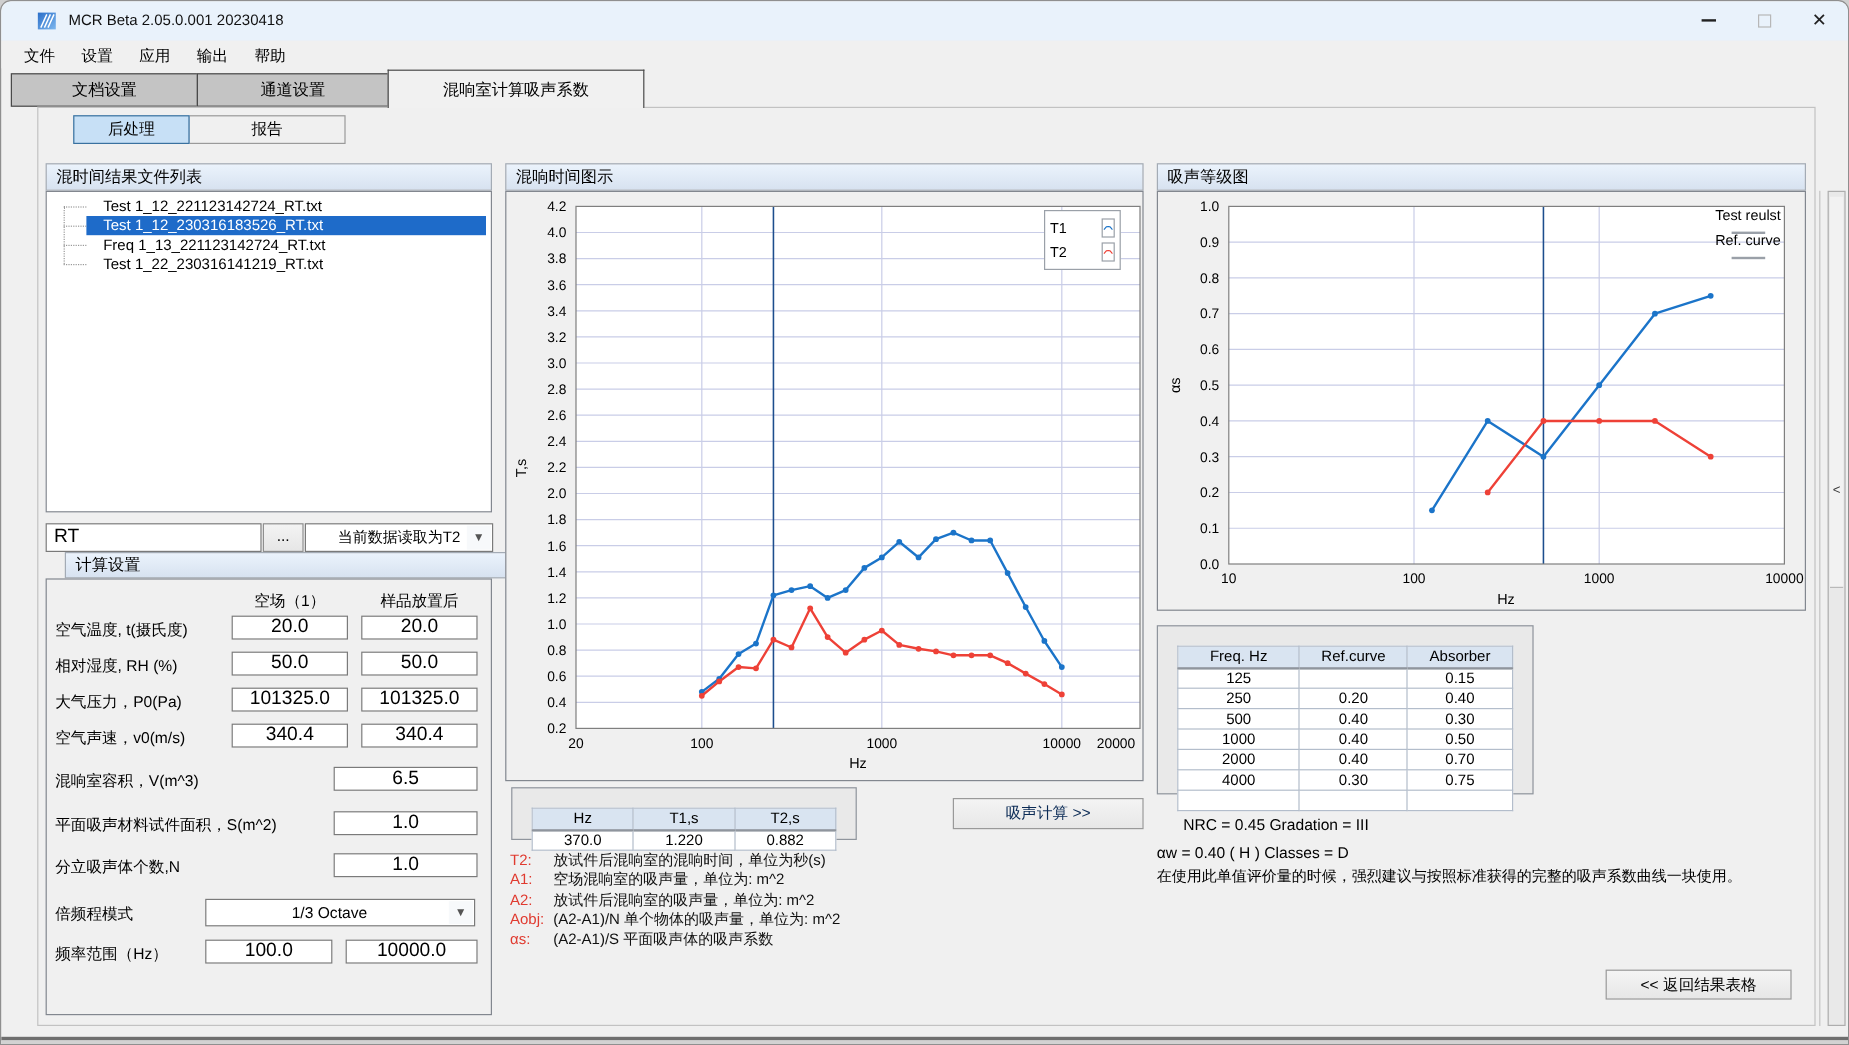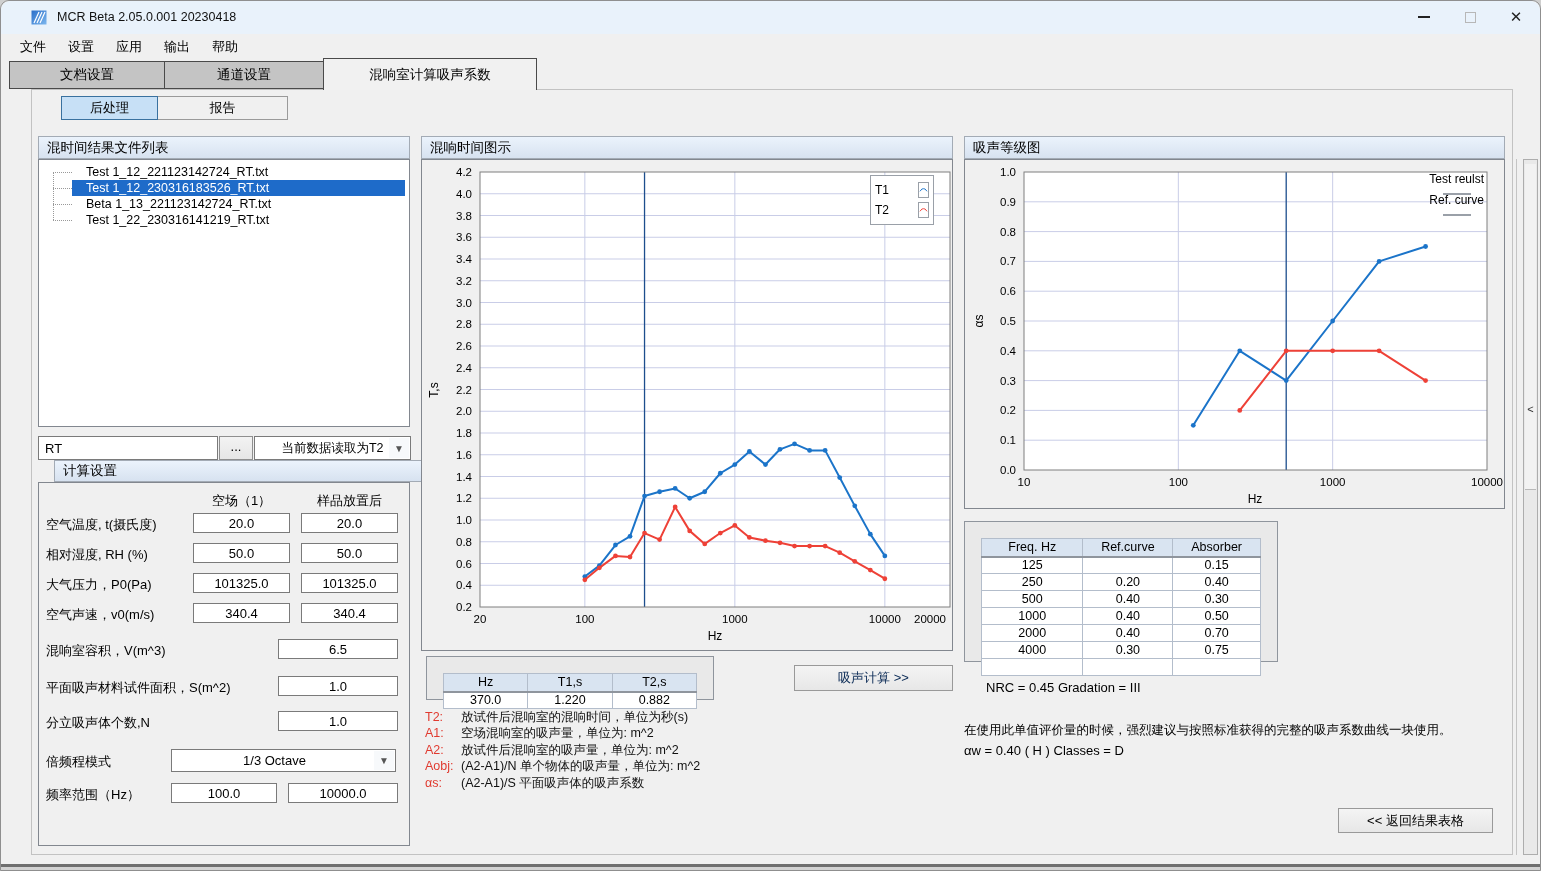--- a/index.html
+++ b/index.html
@@ -46,21 +46,21 @@
 
   
   .file-list { position:absolute; left:37px; top:158px; width:372px; height:268px; background:#fff; border:1px solid #82878F; }
   .tree-rail { position:absolute; left:14px; top:12px; height:48px; border-left:1px dotted #999; }
   .file-item { position:absolute; left:33px; right:4px; height:16px; font-size:12.5px; color:#000;
                display:flex; align-items:center; padding-left:14px; white-space:nowrap; cursor:default; }
   .file-item::before { content:""; position:absolute; left:-19px; top:8px; width:19px; border-top:1px dotted #999; }
   .file-item.selected { background:#1E6BC9; color:#fff; }
 
   
-  .text-input { position:absolute; border:1px solid #7a7a7a; background:#fff; font-size:13px; font-family:inherit; color:#000; }
+  .text-input { position:absolute; border:1px solid #7a7a7a; background:#fff; font-size:16px; font-family:inherit; color:#000; }
   .rt-input { left:37px; top:435px; width:180px; height:24px; padding:0 6px; }
   .browse-btn { position:absolute; left:218px; top:435px; width:34px; height:24px; background:linear-gradient(#F3F3F3,#E6E6E6);
                 border:1px solid #8f8f8f; font-size:13px; text-align:center; line-height:20px; }
   .combo { position:absolute; background:#fff; border:1px solid #7a7a7a; font-size:12.5px; display:flex; align-items:center; justify-content:center; }
   .combo .chev { position:absolute; right:1px; top:1px; bottom:1px; width:20px; background:#F7F9FB;
                  display:flex; align-items:center; justify-content:center; font-size:10px; color:#555; }
   .data-combo { left:253px; top:435px; width:157px; height:24px; }
   .octave-combo { left:170px; top:748px; width:225px; height:23px; padding-right:18px; font-size:13px; }
 
   
@@ -99,21 +99,21 @@
   .calc-btn { left:793px; top:664px; width:159px; height:26px; }
   .back-btn { left:1337px; top:807px; width:155px; height:25px; color:#000; }
 
   
   .notes { position:absolute; left:424px; top:708px; width:532px; font-size:12.5px; }
   .note-line { display:flex; line-height:16.4px; white-space:nowrap; }
   .note-label { color:#E03A2F; margin-right:6px; min-width:30px; }
   .note-text { color:#111; }
 
   .nrc-line { position:absolute; left:985px; top:679px; font-size:13px; color:#000; }
-  .aw-line  { position:absolute; left:963px; top:702px; font-size:13px; color:#000;margin-top:40px; }
+  .aw-line  { position:absolute; left:963px; top:702px; font-size:13px; color:#000; }
   .aw-note  { position:absolute; left:963px; top:721px; width:545px; font-size:12.5px; color:#000; }
 
   
   .edge-line { position:absolute; left:1515px; top:158px; width:1px; height:696px; background:#C4C4C4; }
   .splitter { position:absolute; left:1522px; top:158px; width:15px; height:696px; background:#E9E9E9; border:1px solid #ADADAD; }
   .splitter-inner { position:absolute; left:1px; top:4px; width:11px; height:326px; background:#F2F2F2; border-bottom:1px solid #B9B9B9; }
   .splitter-glyph { position:absolute; left:0; right:0; top:243px; text-align:center; font-size:11px; color:#333; }
 
   
   .bottom-line { position:absolute; left:0; right:0; top:863px; height:3px; background:#6E6E6E; }
@@ -163,21 +163,21 @@
 
   <div class="subtab subtab-post">后处理</div>
   <div class="subtab subtab-report">报告</div>
 
   <div class="panel-header ph-left">混时间结果文件列表</div>
 
   <div class="file-list">
     <div class="tree-rail"></div>
     <div class="file-item" style="top:4px">Test 1_12_221123142724_RT.txt</div>
     <div class="file-item selected" style="top:20px">Test 1_12_230316183526_RT.txt</div>
-    <div class="file-item" style="top:36px">Beta 1_13_221123142724_RT.txt</div>
+    <div class="file-item" style="top:36px">Freq 1_13_221123142724_RT.txt</div>
     <div class="file-item" style="top:52px">Test 1_22_230316141219_RT.txt</div>
   </div>
 
   <input class="text-input rt-input" value="RT" style="">
   <div class="browse-btn">...</div>
   <div class="combo data-combo">
     <span>当前数据读取为T2</span>
     <span class="chev">▼</span>
   </div>
 

